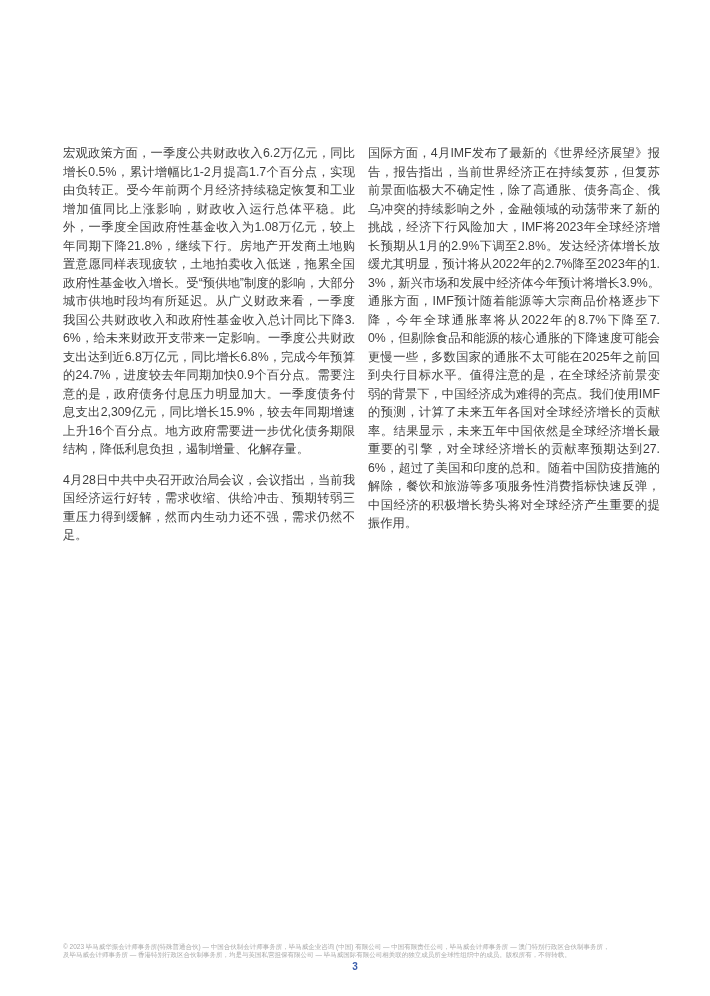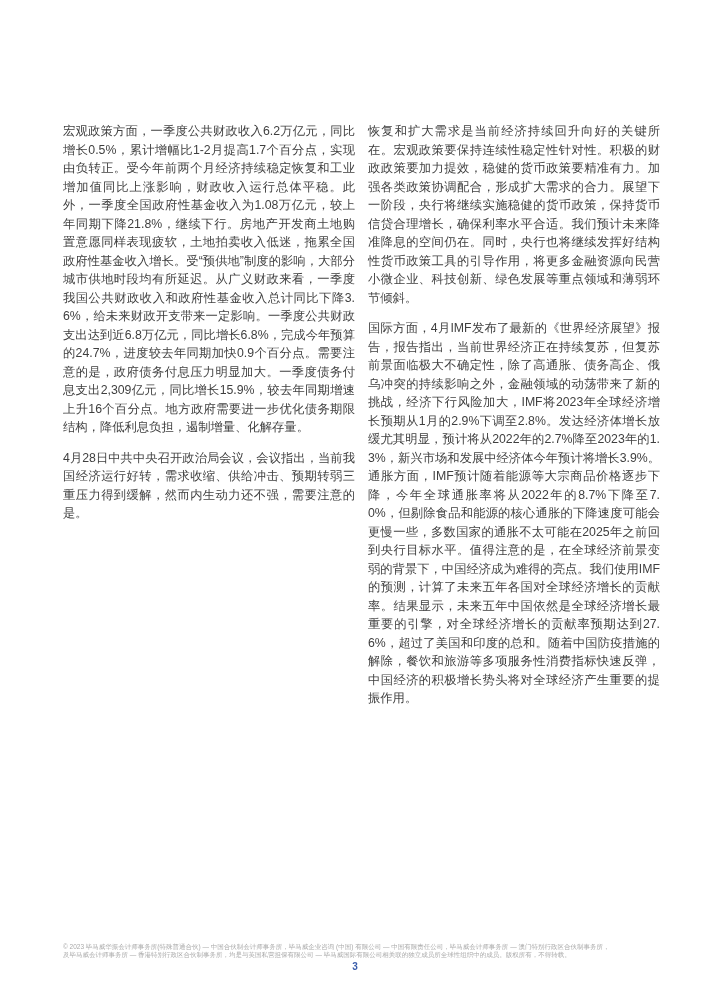--- a/index.html
+++ b/index.html
@@ -12,21 +12,21 @@
   }
   .page {
     position: relative;
     width: 710px;
     height: 996px;
     background: #ffffff;
   }
   .content {
     position: absolute;
     left: 63px;
-    top: 122px;
+    top: 144px;
     width: 596px;
     display: flex;
     gap: 13px;
   }
   .col {
     width: 292px;
     flex: 0 0 292px;
   }
   .col p {
     font-size: 12.3px;
@@ -63,24 +63,23 @@
   }
 </style>
 </head>
 <body>
 
 <div class="page">
 
   <main class="content">
     <section class="col">
       <p>宏观政策方面，一季度公共财政收入6.2万亿元，同比增长0.5%，累计增幅比1-2月提高1.7个百分点，实现由负转正。受今年前两个月经济持续稳定恢复和工业增加值同比上涨影响，财政收入运行总体平稳。此外，一季度全国政府性基金收入为1.08万亿元，较上年同期下降21.8%，继续下行。房地产开发商土地购置意愿同样表现疲软，土地拍卖收入低迷，拖累全国政府性基金收入增长。受“预供地”制度的影响，大部分城市供地时段均有所延迟。从广义财政来看，一季度我国公共财政收入和政府性基金收入总计同比下降3.6%，给未来财政开支带来一定影响。一季度公共财政支出达到近6.8万亿元，同比增长6.8%，完成今年预算的24.7%，进度较去年同期加快0.9个百分点。需要注意的是，政府债务付息压力明显加大。一季度债务付息支出2,309亿元，同比增长15.9%，较去年同期增速上升16个百分点。地方政府需要进一步优化债务期限结构，降低利息负担，遏制增量、化解存量。</p>
-      <p>4月28日中共中央召开政治局会议，会议指出，当前我国经济运行好转，需求收缩、供给冲击、预期转弱三重压力得到缓解，然而内生动力还不强，需要注意的是。</p>
+      <p>4月28日中共中央召开政治局会议，会议指出，当前我国经济运行好转，需求收缩、供给冲击、预期转弱三重压力得到缓解，然而内生动力还不强，需求仍然不足。</p>
     </section>
     <section class="col">
-      <p>恢复和扩大需求是当前经济持续回升向好的关键所在。宏观政策要保持连续性稳定性针对性。积极的财政政策要加力提效，稳健的货币政策要精准有力。加强各类政策协调配合，形成扩大需求的合力。展望下一阶段，央行将继续实施稳健的货币政策，保持货币信贷合理增长，确保利率水平合适。我们预计未来降准降息的空间仍在。同时，央行也将继续发挥好结构性货币政策工具的引导作用，将更多金融资源向民营小微企业、科技创新、绿色发展等重点领域和薄弱环节倾斜。</p>
       <p>国际方面，4月IMF发布了最新的《世界经济展望》报告，报告指出，当前世界经济正在持续复苏，但复苏前景面临极大不确定性，除了高通胀、债务高企、俄乌冲突的持续影响之外，金融领域的动荡带来了新的挑战，经济下行风险加大，IMF将2023年全球经济增长预期从1月的2.9%下调至2.8%。发达经济体增长放缓尤其明显，预计将从2022年的2.7%降至2023年的1.3%，新兴市场和发展中经济体今年预计将增长3.9%。通胀方面，IMF预计随着能源等大宗商品价格逐步下降，今年全球通胀率将从2022年的8.7%下降至7.0%，但剔除食品和能源的核心通胀的下降速度可能会更慢一些，多数国家的通胀不太可能在2025年之前回到央行目标水平。值得注意的是，在全球经济前景变弱的背景下，中国经济成为难得的亮点。我们使用IMF的预测，计算了未来五年各国对全球经济增长的贡献率。结果显示，未来五年中国依然是全球经济增长最重要的引擎，对全球经济增长的贡献率预期达到27.6%，超过了美国和印度的总和。随着中国防疫措施的解除，餐饮和旅游等多项服务性消费指标快速反弹，中国经济的积极增长势头将对全球经济产生重要的提振作用。</p>
     </section>
   </main>
 
   <footer class="footer">
     <p class="legal">© 2023 毕马威华振会计师事务所(特殊普通合伙) — 中国合伙制会计师事务所，毕马威企业咨询 (中国) 有限公司 — 中国有限责任公司，毕马威会计师事务所 — 澳门特别行政区合伙制事务所，</p>
     <p class="legal">及毕马威会计师事务所 — 香港特别行政区合伙制事务所，均是与英国私营担保有限公司 — 毕马威国际有限公司相关联的独立成员所全球性组织中的成员。版权所有，不得转载。</p>
   </footer>
 
   <div class="pagenum">3</div>

